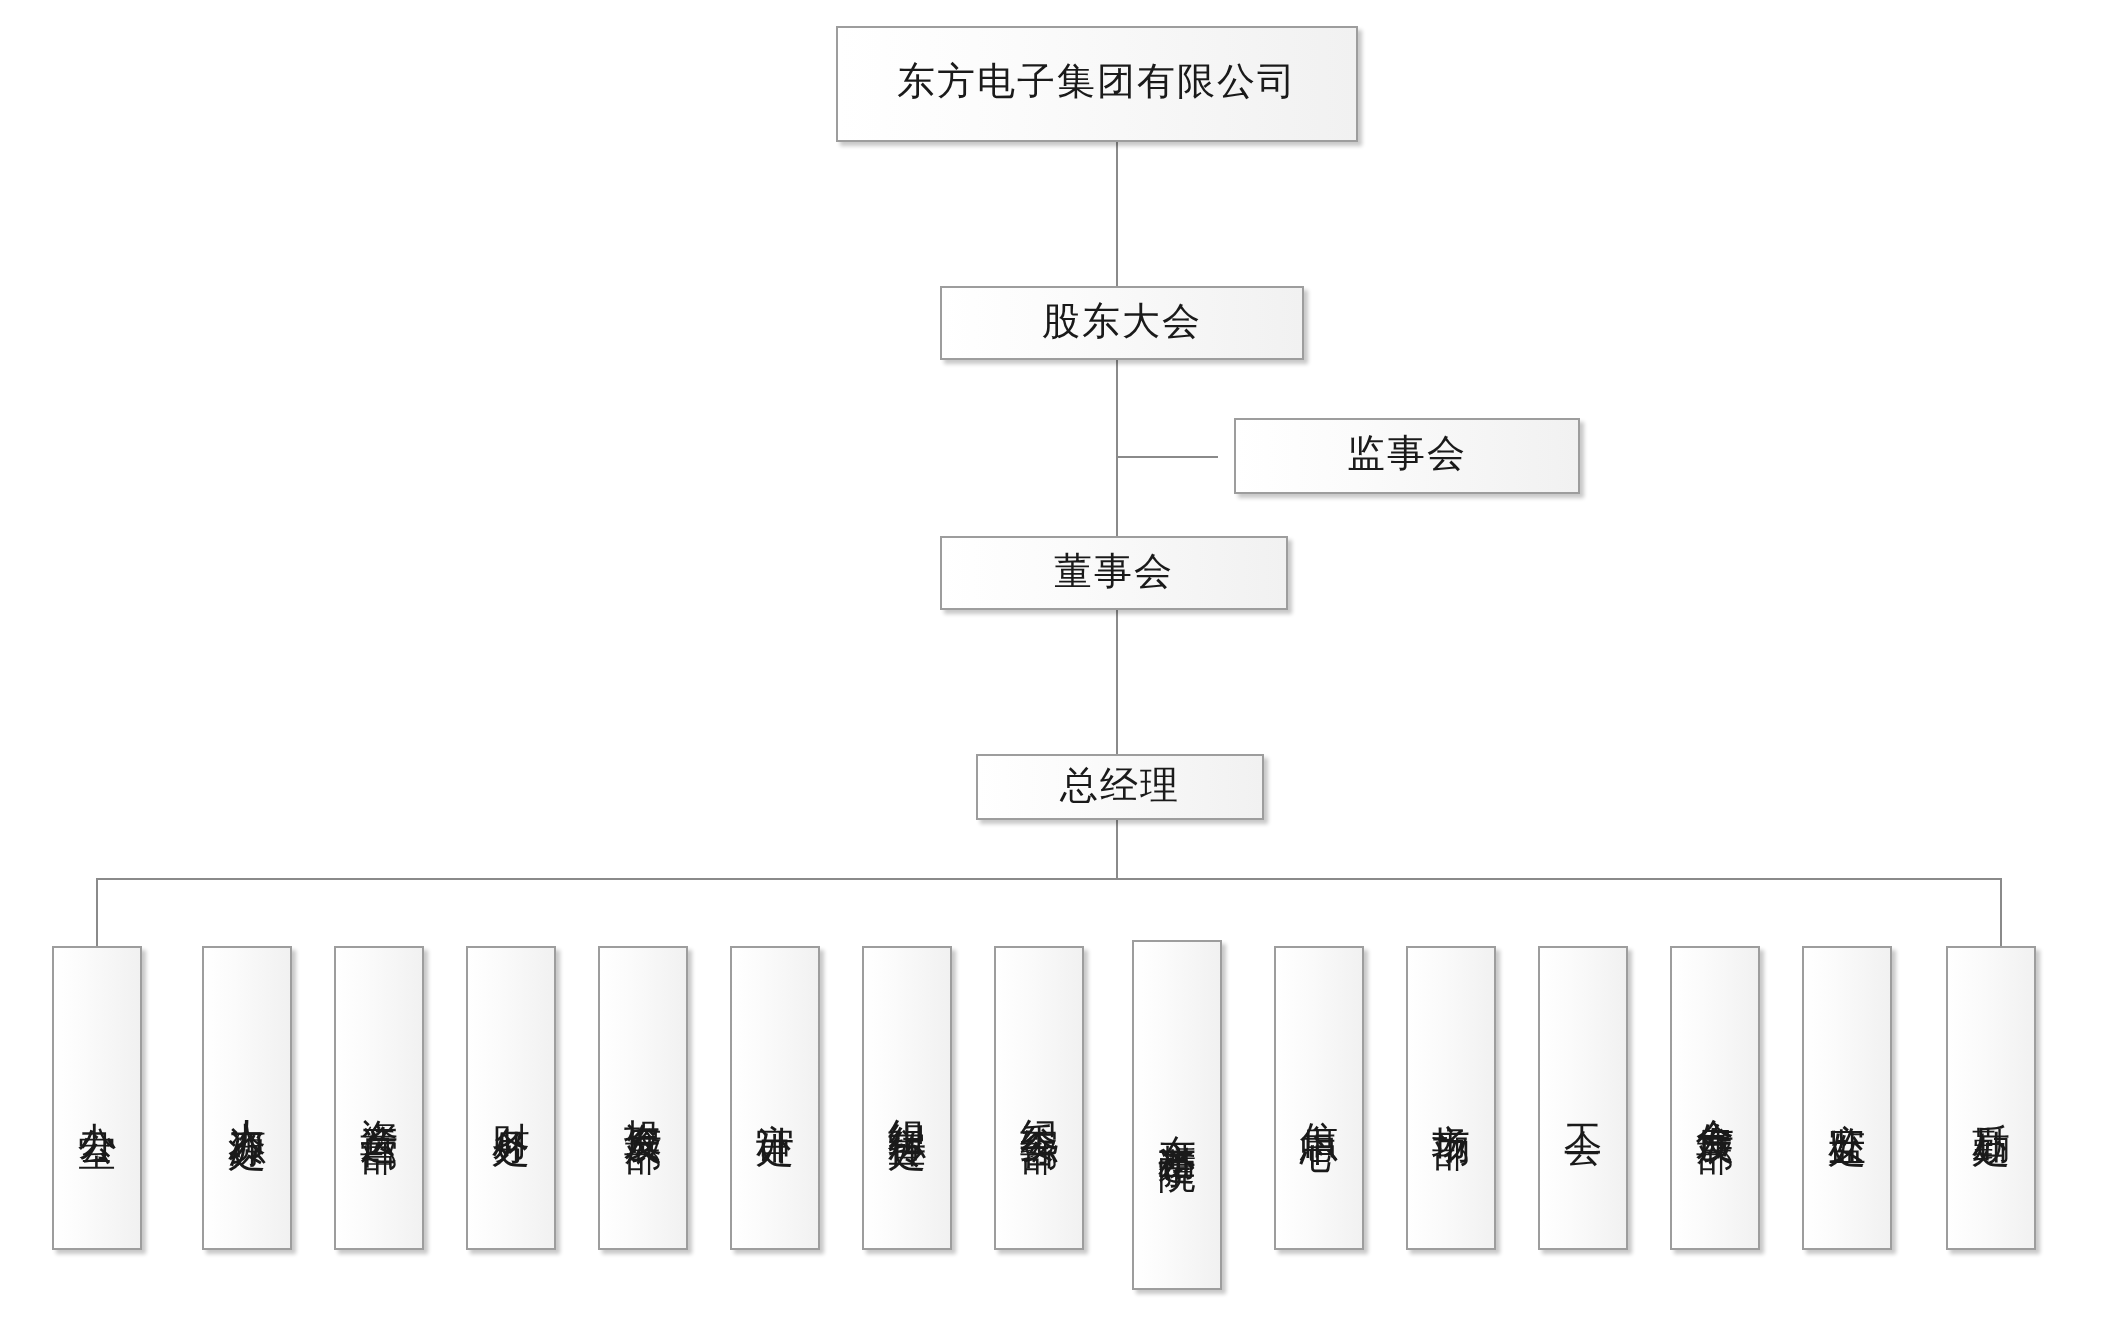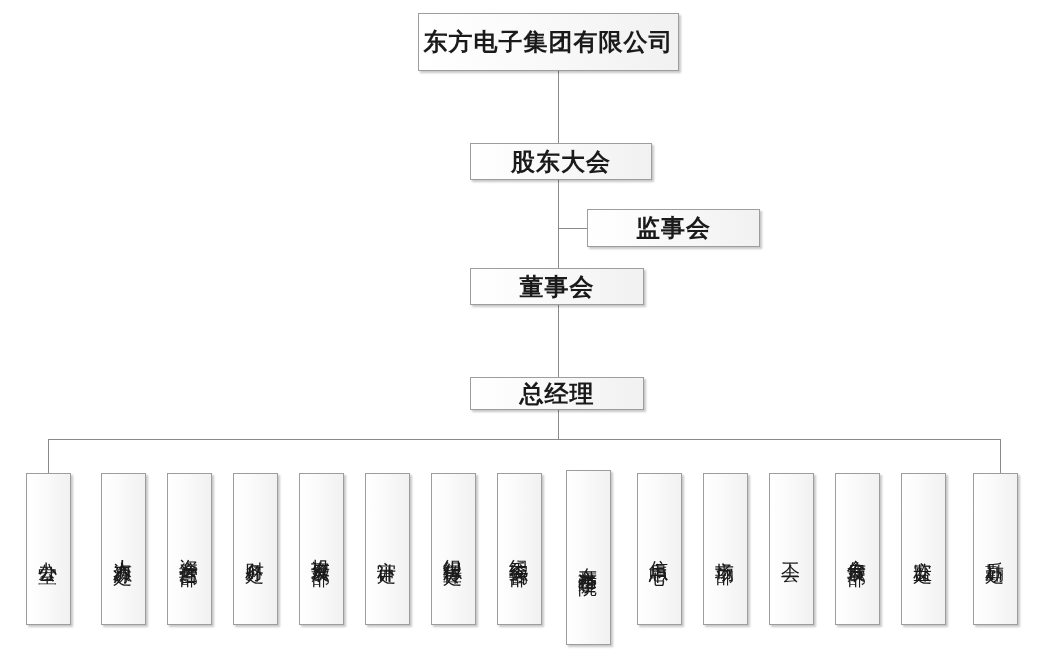--- a/index.html
+++ b/index.html
@@ -32,23 +32,22 @@
   }
 
   .node .label {
     display: block;
     line-height: 1.05;
     white-space: nowrap;
   }
 
   
   .node.horiz .label {
-    font-size: 24px;
+    font-size: 19px;
     letter-spacing: 1px;
-    font-weight: bold;
   }
 
   
   .node.vert {
     align-items: center;
     justify-content: center;
   }
   .node.vert .label {
     writing-mode: vertical-rl;
     text-orientation: upright;
@@ -89,29 +88,29 @@
   <div class="line v" style="left:1000px; top:439px; height:34px;"></div>
 
   <div class="node horiz" style="left:418px; top:13px; width:261px; height:58px;">
     <span class="label">东方电子集团有限公司</span>
   </div>
 
   <div class="node horiz" style="left:470px; top:143px; width:182px; height:37px;">
     <span class="label">股东大会</span>
   </div>
 
-  <div class="node horiz" style="left:587px; top:209px; width:173px; height:38px;">
+  <div class="node horiz" style="left:617px; top:209px; width:173px; height:38px;">
     <span class="label">监事会</span>
   </div>
 
   <div class="node horiz" style="left:470px; top:268px; width:174px; height:37px;text-align:right;">
     <span class="label">董事会</span>
   </div>
 
-  <div class="node horiz" style="left:470px; top:377px; width:174px; height:33px;text-align:center;">
+  <div class="node horiz" style="left:488px; top:377px; width:144px; height:33px;text-align:center;">
     <span class="label">总经理</span>
   </div>
 
   <div class="node vert" style="left:26px; top:473px; width:45px; height:152px;">
     <span class="label">办公室</span>
   </div>
 
   <div class="node vert" style="left:101px; top:473px; width:45px; height:152px;">
     <span class="label">人力资源处</span>
   </div>

